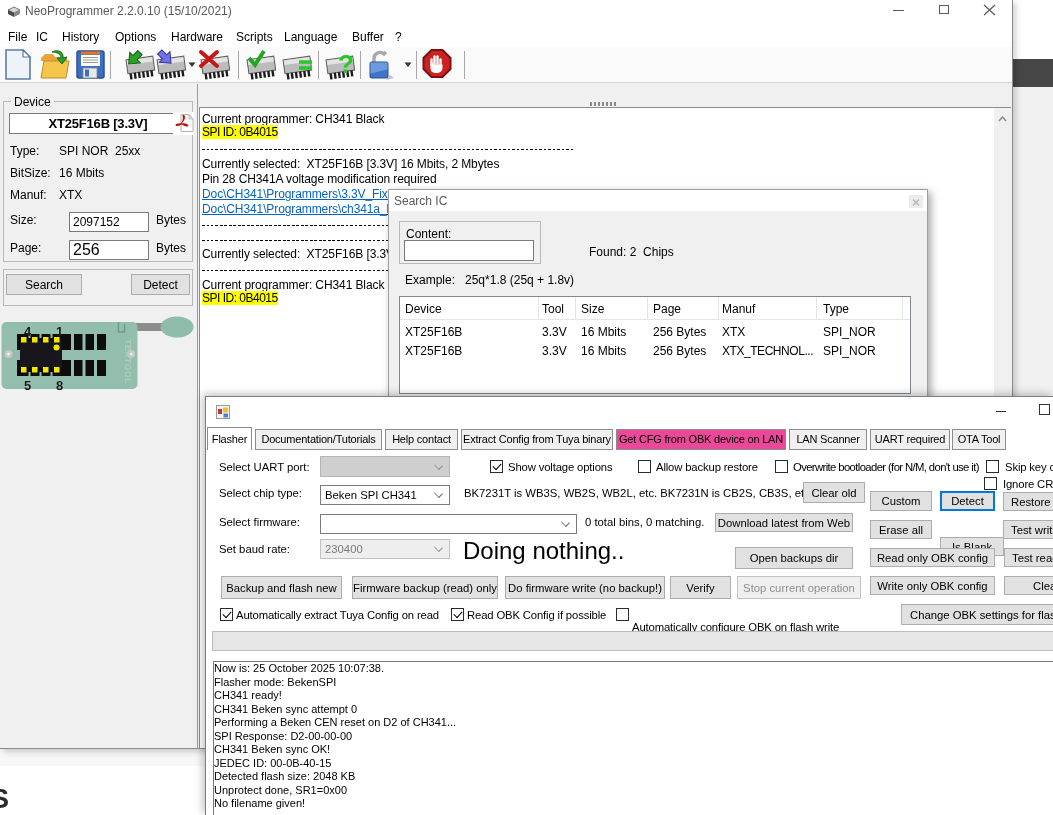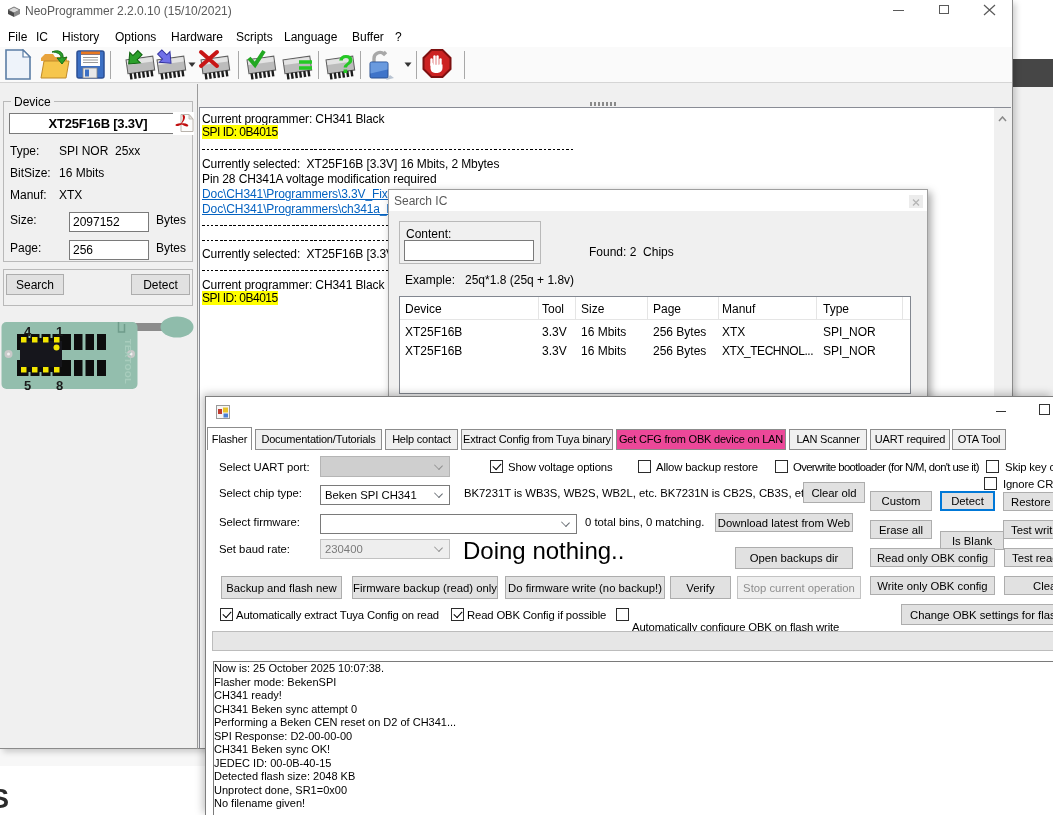--- a/index.html
+++ b/index.html
@@ -221,24 +221,24 @@
   <div class="abs t12" style="left:10px; top:144px;">Type:</div>
   <div class="abs t12" style="left:59px; top:144px;">SPI NOR&nbsp; 25xx</div>
   <div class="abs t12" style="left:10px; top:166px;">BitSize:</div>
   <div class="abs t12" style="left:59px; top:166px;">16 Mbits</div>
   <div class="abs t12" style="left:10px; top:188px;">Manuf:</div>
   <div class="abs t12" style="left:59px; top:188px;">XTX</div>
   <div class="abs t12" style="left:10px; top:213px;">Size:</div>
   <div class="abs" style="left:69px; top:212px; width:80px; height:20px; background:#fff; border:1px solid #7a7a7a; font-size:12px; line-height:18px; padding-left:3px;">2097152</div>
   <div class="abs t12" style="left:156px; top:213px;">Bytes</div>
   <div class="abs t12" style="left:10px; top:241px;">Page:</div>
-  <div class="abs" style="left:69px; top:240px; width:80px; height:20px; background:#fff; border:1px solid #7a7a7a; font-size:12px; line-height:18px; padding-left:3px;">256</div>
+  <div class="abs" style="left:69px; top:240px; width:80px; height:20px; background:#fff; border:1px solid #7a7a7a; font-size:16px; line-height:18px; padding-left:3px;">256</div>
   <div class="abs t12" style="left:156px; top:241px;">Bytes</div>
   <div class="gb" style="left:3px; top:269px; width:190px; height:37px;"></div>
-  <div class="btn" style="left:6px; top:274px; width:58px; height:21px;">Search</div>
+  <div class="btn" style="left:6px; top:274px; width:76px; height:21px;">Search</div>
   <div class="btn" style="left:131px; top:274px; width:59px; height:21px;">Detect</div>
 
   <svg class="abs" style="left:0; top:313px;" width="197" height="80" viewBox="0 0 197 80">
     <rect x="124" y="10" width="40" height="8" fill="#8c8c8c"></rect>
     <ellipse cx="177" cy="14" rx="16.5" ry="10.5" fill="#8fbcab"></ellipse>
     <path d="M6 9 h112 v4 h4 v-4 h0 a0 0 0 0 1 0 0" fill="none"></path>
     <rect x="1.5" y="9" width="136" height="67" rx="5" fill="#93bead"></rect>
     <path d="M118.5 9 v10 h6 v-8" fill="none" stroke="#6f9c8b" stroke-width="1.5"></path>
     <circle cx="8.5" cy="41" r="4" fill="#c9c9c9"></circle>
       <circle cx="8.5" cy="41" r="1.5" fill="#f0f0f0"></circle>
@@ -405,21 +405,21 @@
 
   <div class="abs t12" style="left:13px; top:146px;">Set baud rate:</div>
   <div class="dd dis2" style="left:114px; top:142px; width:130px; height:20px; line-height:18px; padding-left:4px;">230400</div>
   <div class="abs" style="left:257px; top:140px; font-size:24px; color:#000;">Doing nothing..</div>
   <div class="btn" style="left:529px; top:150px; width:118px; height:22px;">Open backups dir</div>
 
   <div class="btn" style="left:664px; top:94px; width:62px; height:20px;">Custom</div>
   <div class="btn" style="left:734px; top:94px; width:55px; height:20px; border:2px solid #0078d7;">Detect</div>
   <div class="btn" style="left:797px; top:95px; width:80px; height:19px; justify-content:flex-start; padding-left:7px;">Restore</div>
   <div class="btn" style="left:664px; top:123px; width:62px; height:19px;">Erase all</div>
-  <div class="btn" style="left:734px; top:134px; width:64px; height:19px;">Is Blank</div>
+  <div class="btn" style="left:734px; top:140px; width:64px; height:19px;">Is Blank</div>
   <div class="btn" style="left:797px; top:123px; width:80px; height:19px; justify-content:flex-start; padding-left:7px;">Test write</div>
   <div class="btn" style="left:664px; top:151px; width:125px; height:19px;">Read only OBK config</div>
   <div class="btn" style="left:798px; top:151px; width:80px; height:19px; justify-content:flex-start; padding-left:7px;">Test read</div>
   <div class="btn" style="left:664px; top:179px; width:125px; height:19px;">Write only OBK config</div>
   <div class="btn" style="left:798px; top:179px; width:110px; height:19px; justify-content:flex-start; padding-left:28px;">Clear</div>
   <div class="btn" style="left:695px; top:207px; width:170px; height:21px;">Change OBK settings for flash</div>
 
   <div class="btn" style="left:15px; top:179px; width:121px; height:23px;">Backup and flash new</div>
   <div class="btn" style="left:146px; top:179px; width:146px; height:23px;">Firmware backup (read) only</div>
   <div class="btn" style="left:299px; top:179px; width:160px; height:23px;">Do firmware write (no backup!)</div>

